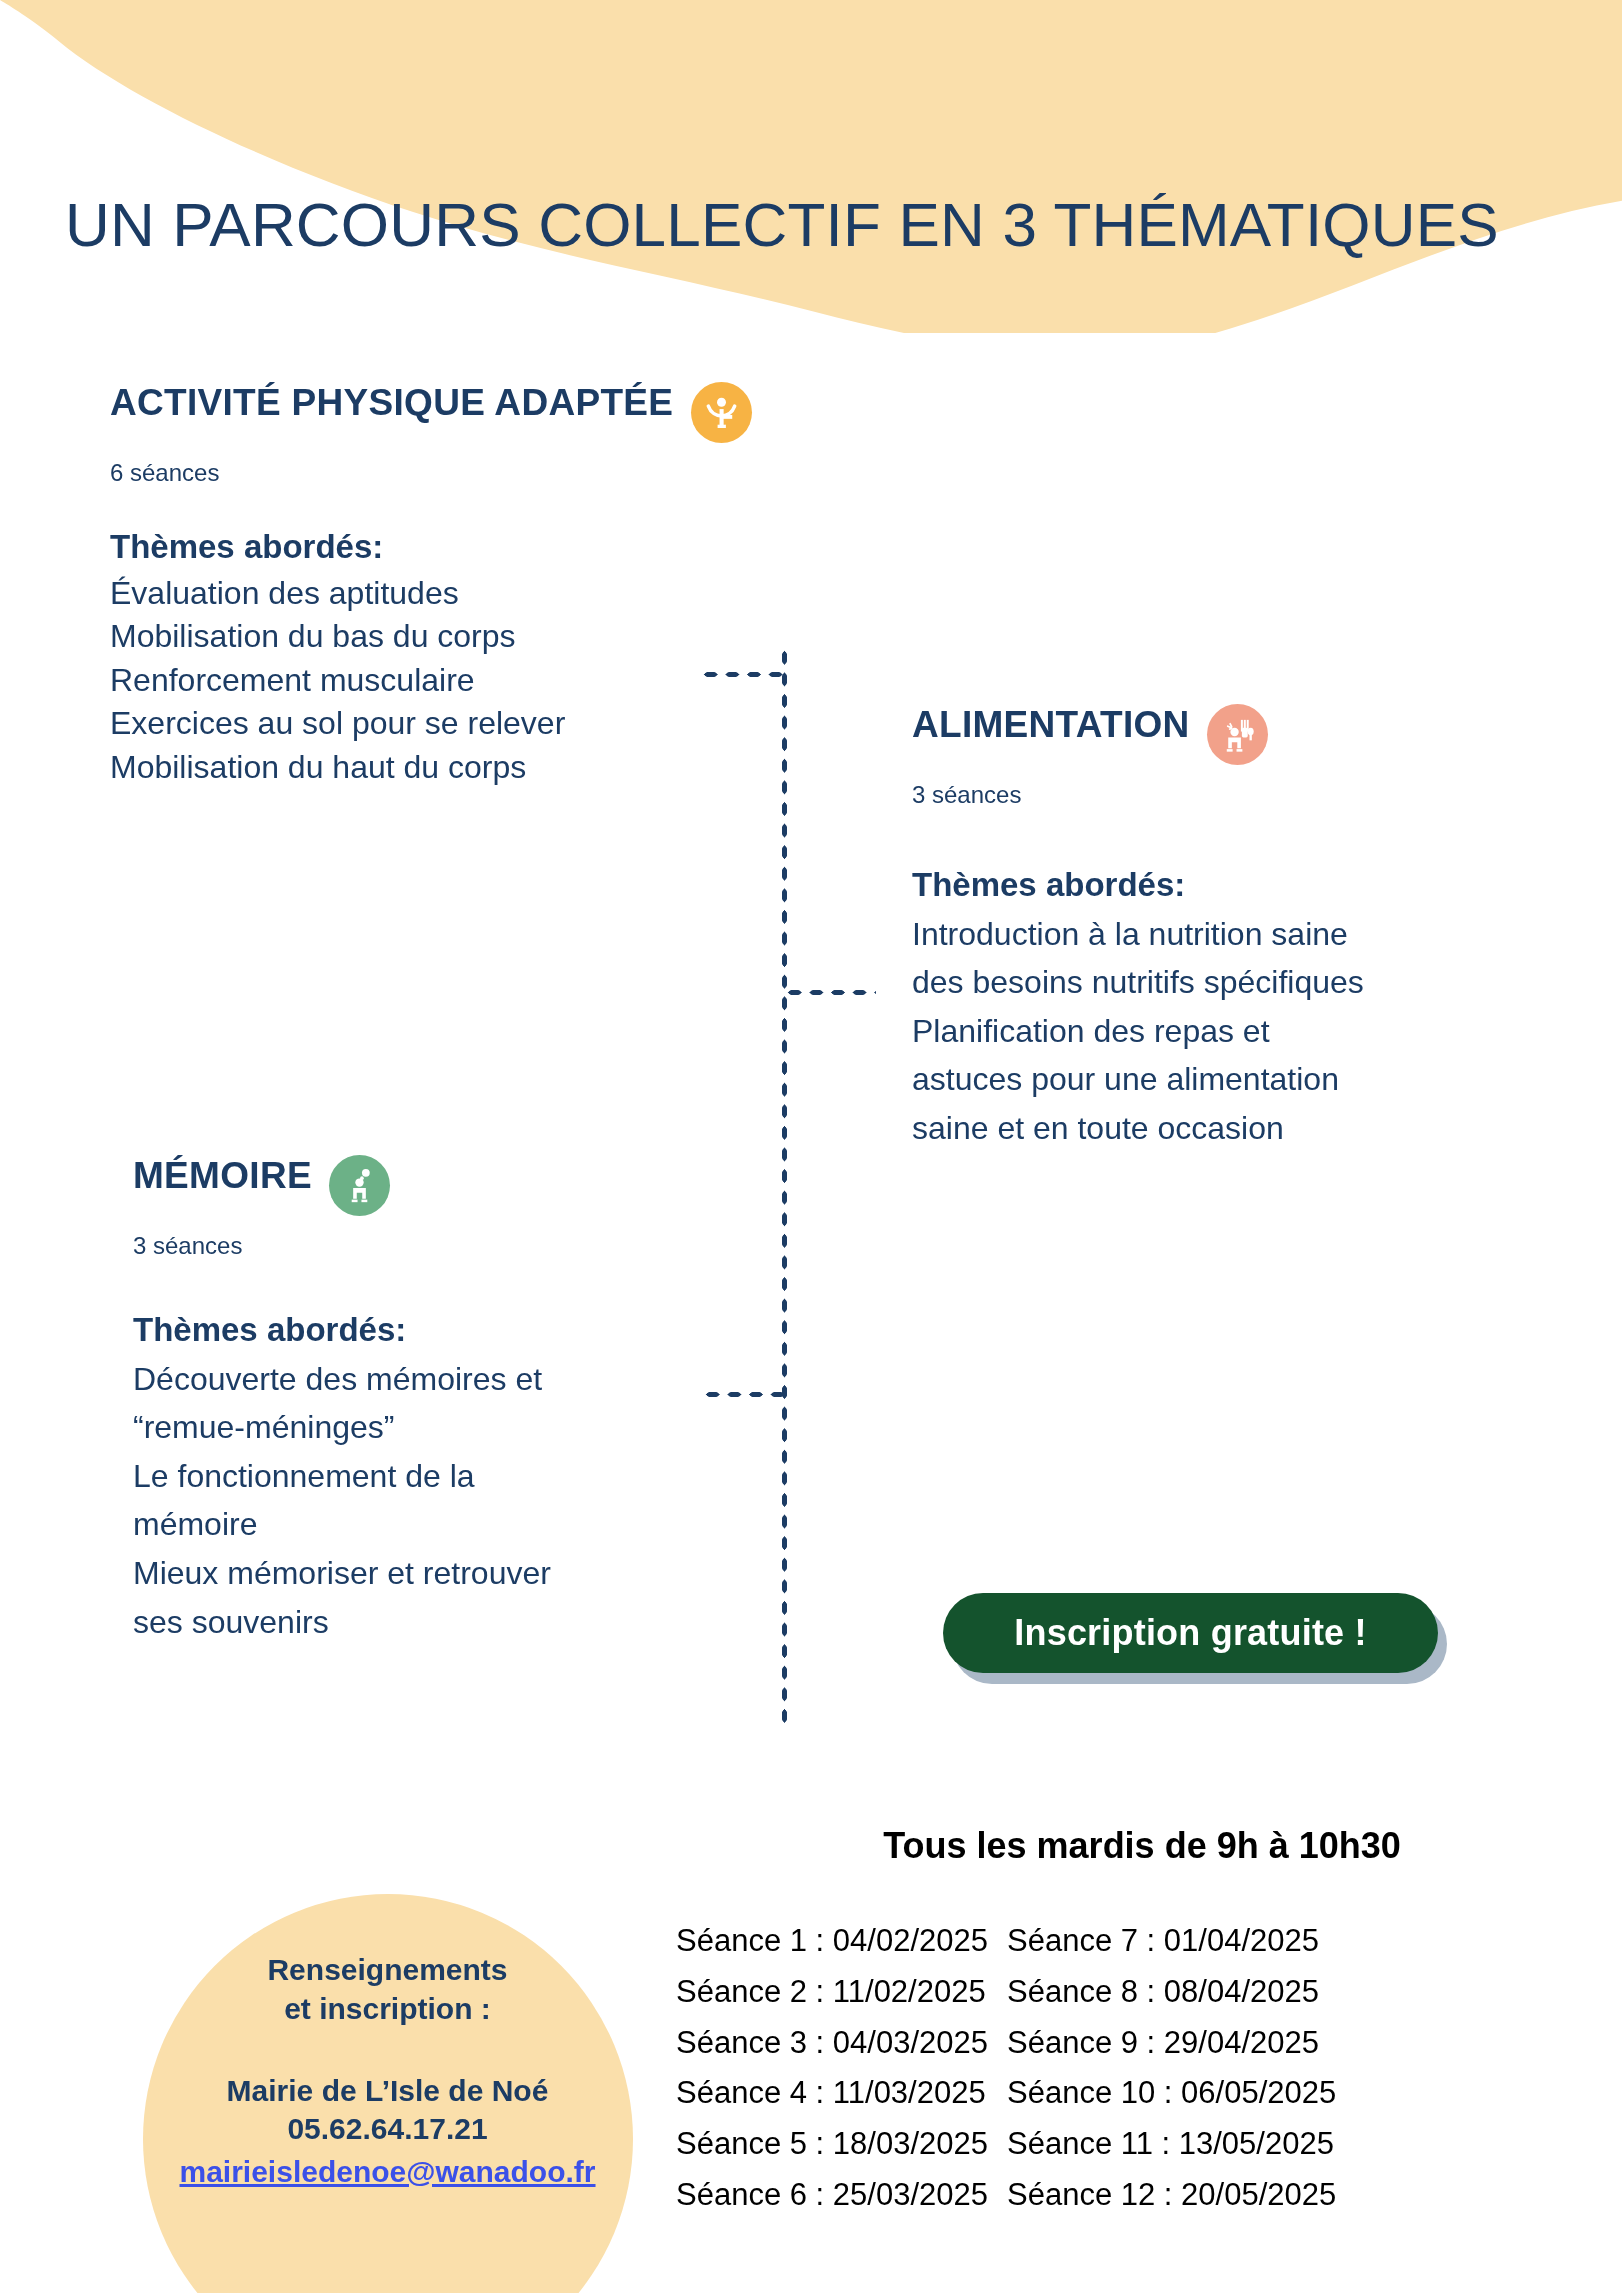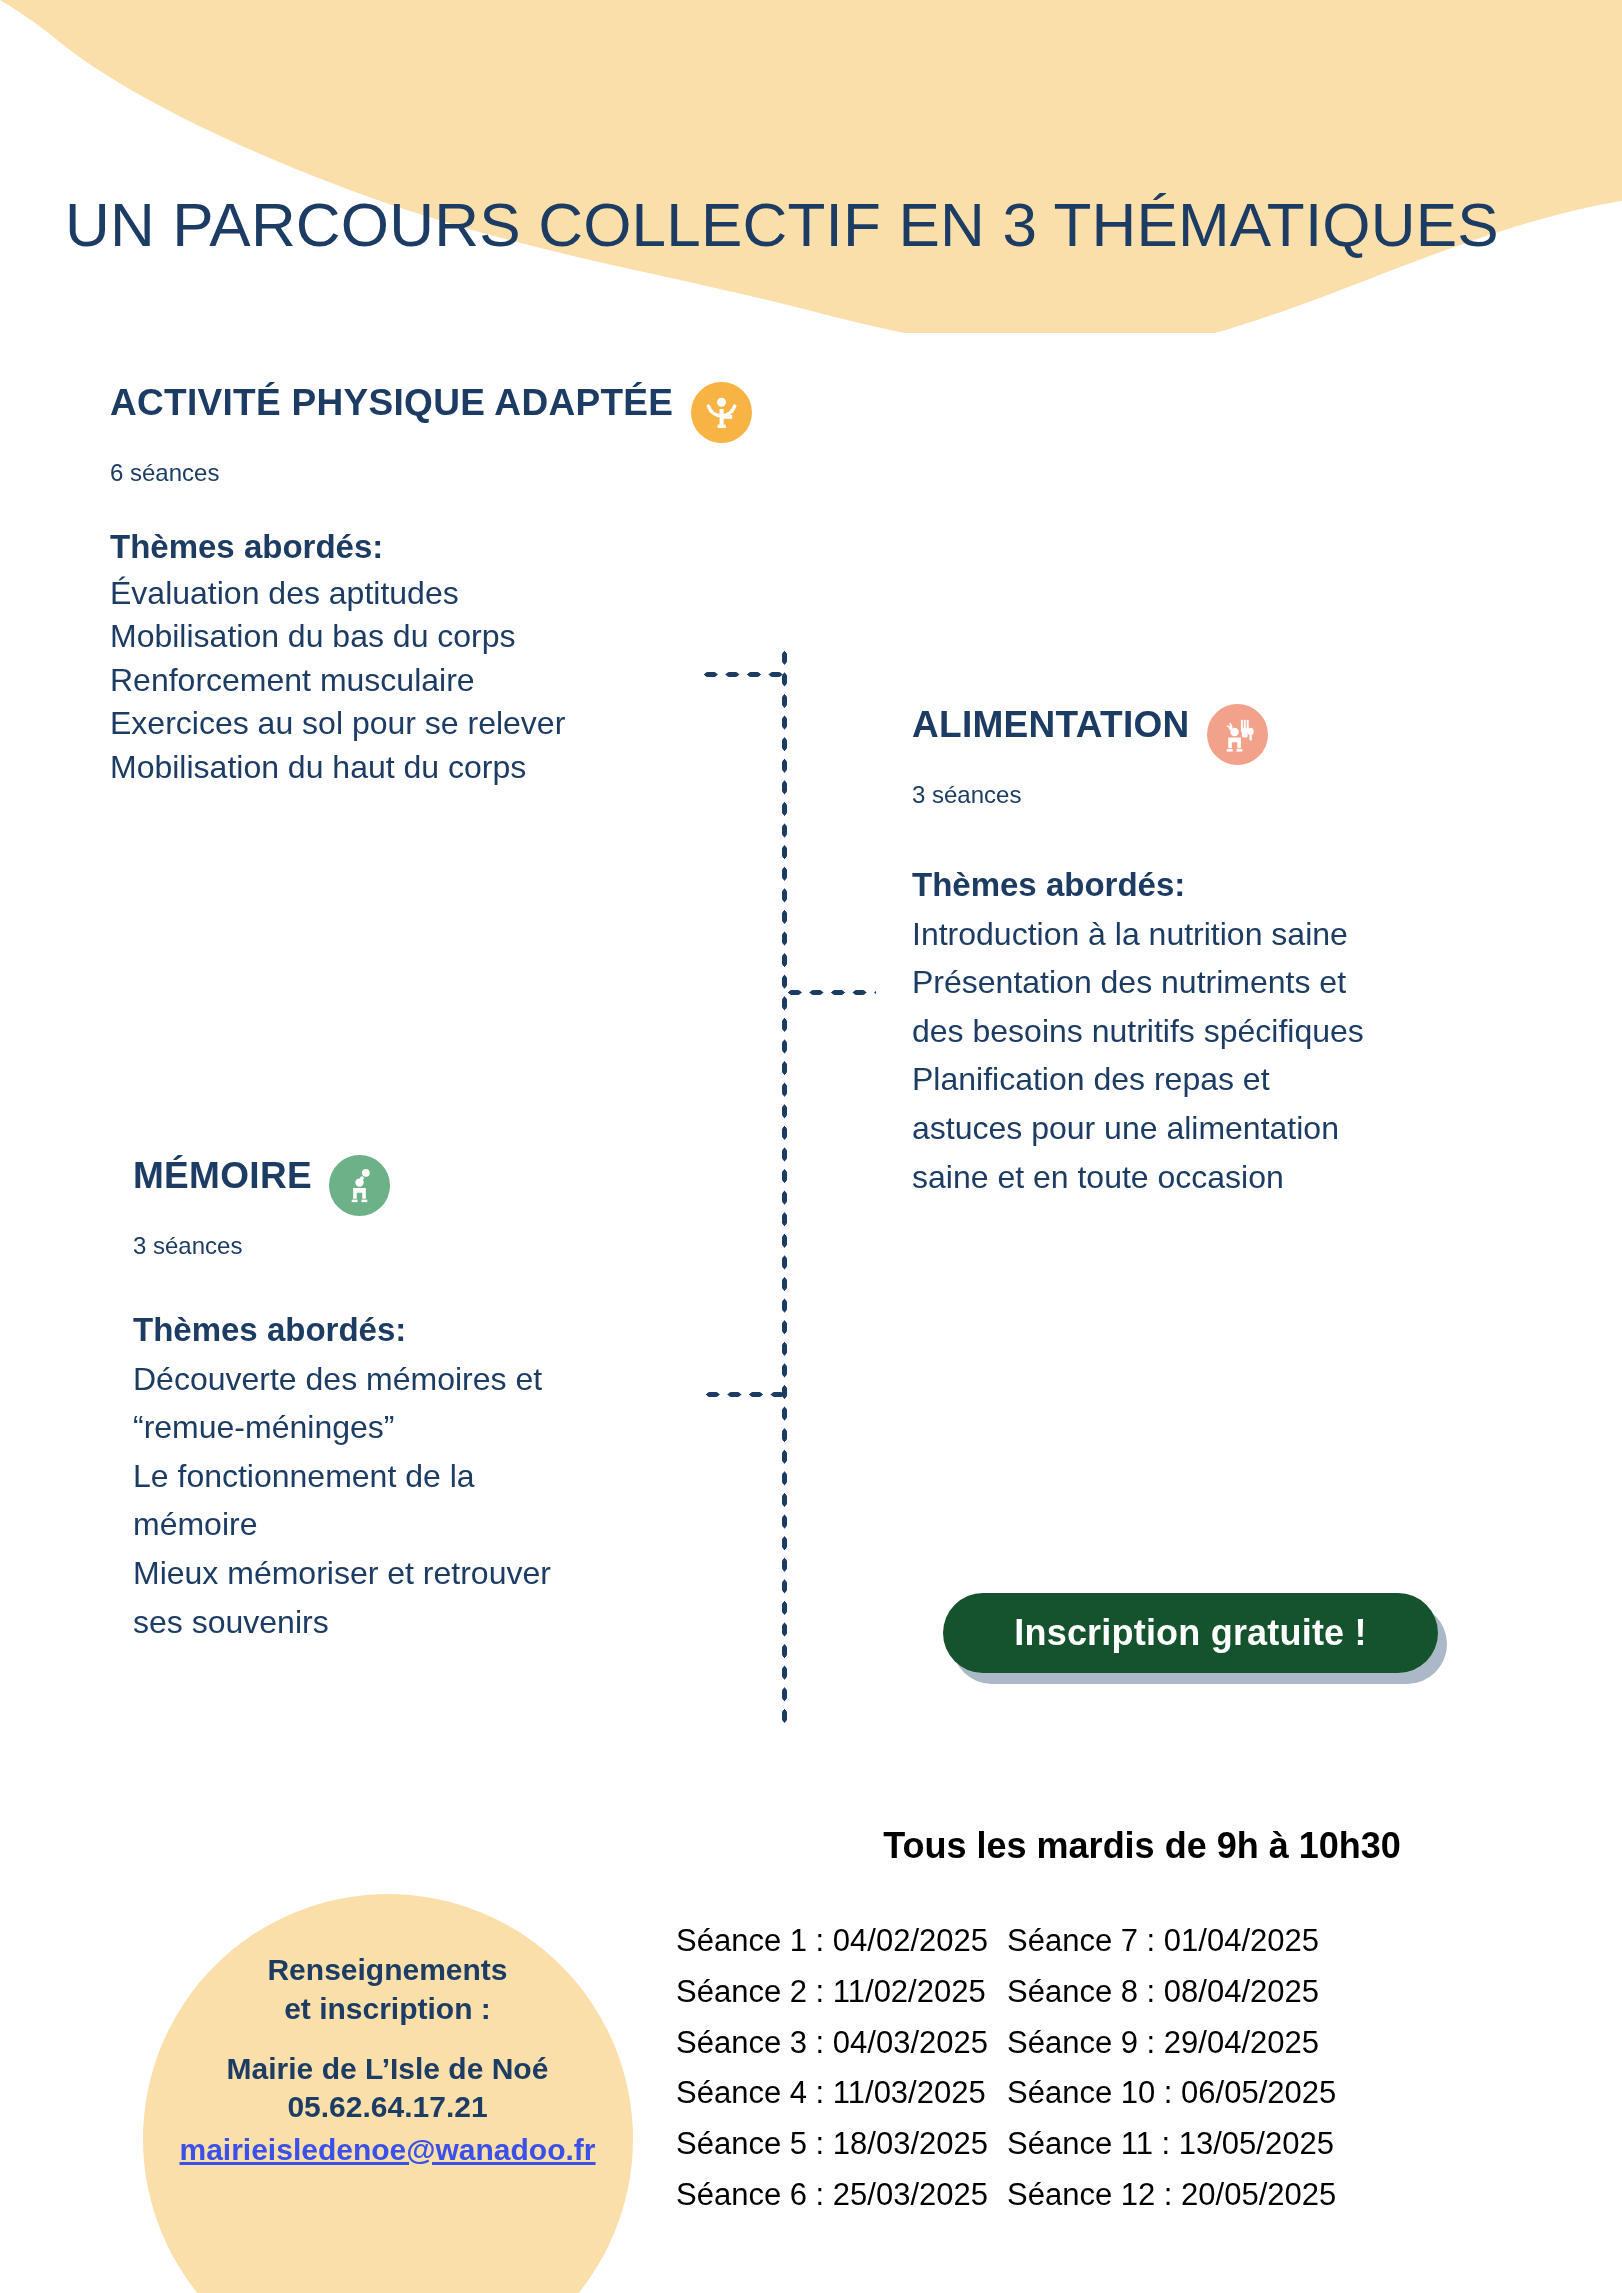--- a/index.html
+++ b/index.html
@@ -108,21 +108,21 @@
   
   .contact {
     position:absolute; left:108px; top:1950px; width:559px;
     text-align:center; z-index:3; color:#1c3c64;
   }
   .contact-head {
     font-size:30px; font-weight:700; line-height:1.3;
     font-family:"Liberation Sans", sans-serif;
   }
   .contact-body {
-    margin-top:22px; font-size:30px; font-weight:700; line-height:1.28;
+    margin-top:44px; font-size:30px; font-weight:700; line-height:1.28;
     font-family:"Liberation Sans", sans-serif;
   }
   .contact-email {
     display:inline-block; margin-top:3.9px;
     font-size:30px; font-weight:700; color:#3b50e8;
     text-decoration:underline; cursor:pointer;
     font-family:"Liberation Sans", sans-serif;
   }
 </style>
 </head>
@@ -187,21 +187,20 @@
         <rect x="32.3" y="19" width="2.4" height="7" fill="#ffffff"></rect>
         <path d="M12.5 9 L14 12 M10 11.5 L13 12.8 M12 14.5 L14 13.4" stroke="#ffffff" stroke-width="1.8" stroke-linecap="round"></path>
       </svg>
     </span>
   </div>
   <div class="sec-count">3 séances</div>
   <div style="margin-top:57px;">
     <div class="sec-themes-label">Thèmes abordés:</div>
     <ul class="sec-list loose">
       <li>Introduction à la nutrition saine</li>
-      <li>Présentation des nutriments et</li>
       <li>des besoins nutritifs spécifiques</li>
       <li>Planification des repas et</li>
       <li>astuces pour une alimentation</li>
       <li>saine et en toute occasion</li>
     </ul>
   </div>
 </div>
 
 <div class="sec" style="left:110px; top:1155px; width:667px;margin-left:23px;">
   <div class="sec-head">

